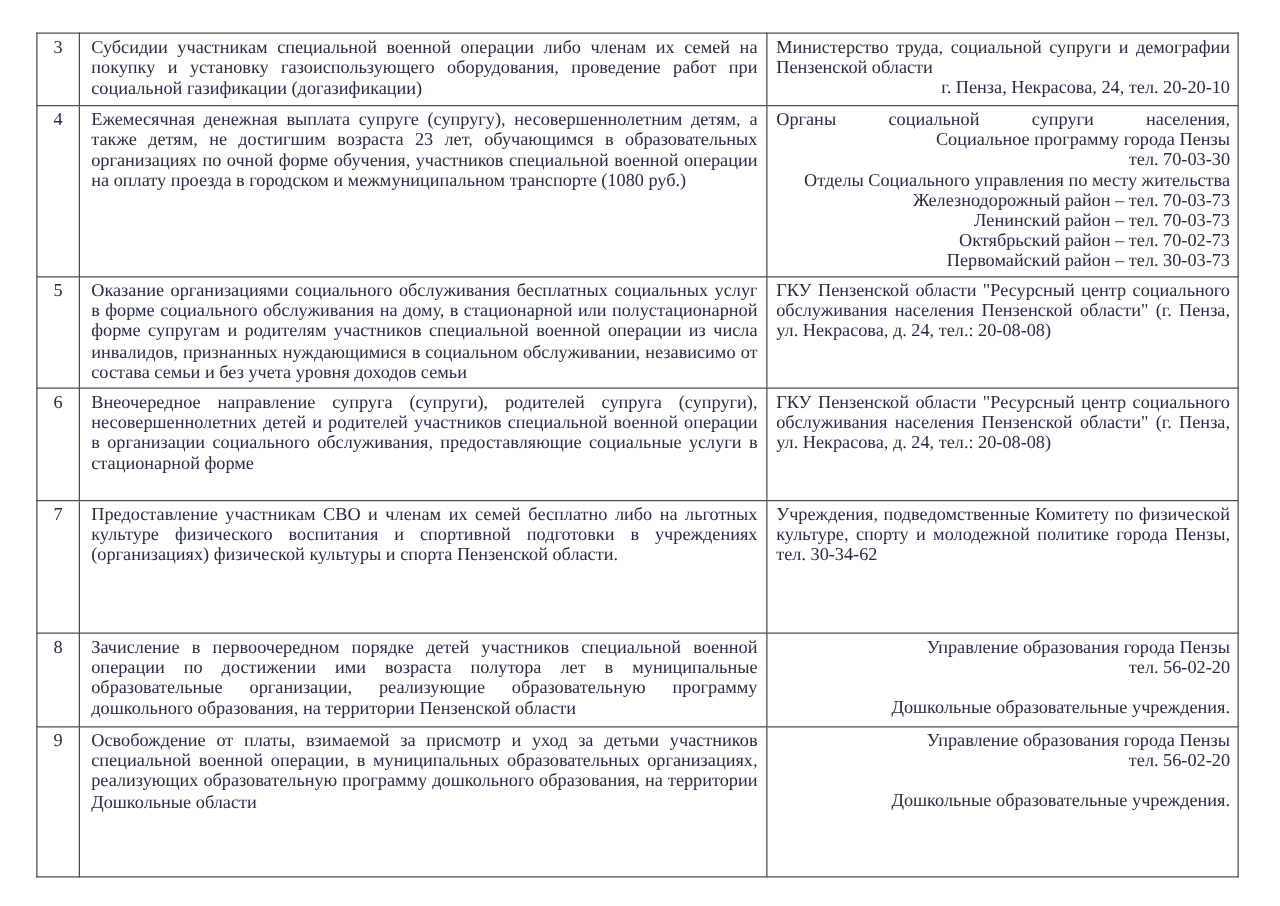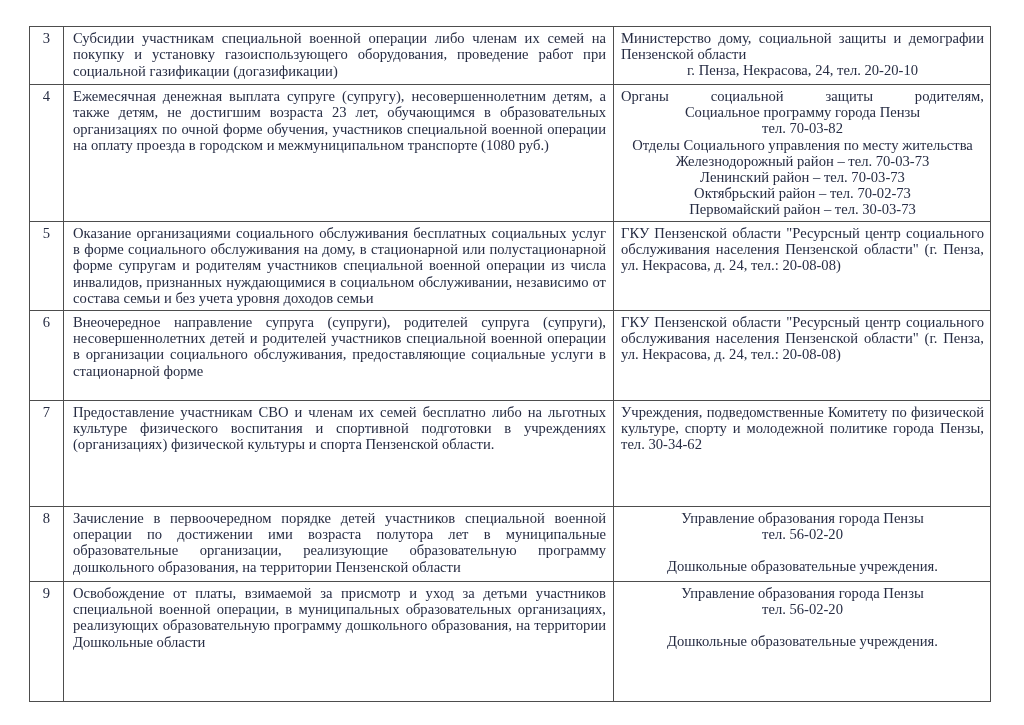--- a/index.html
+++ b/index.html
@@ -44,21 +44,21 @@
     hyphens: none;
     font-family: Liberation Serif, serif;
   }
   td.org-cell {
     width: 377px;
     font-size: 14.6px;
     line-height: 16.2px;
     padding: 3px 6px 3px 7px;
     hyphens: none;
   }
-  .org-par { text-align: center; }
+  .org-par { text-align: right; }
   .par-justify { text-align: justify; }
   .par-stretch { text-align: justify; text-align-last: justify; }
   
   tr.doc-row:nth-child(1) { height: 58px; }
   tr.doc-row:nth-child(2) { height: 130px; }
   tr.doc-row:nth-child(3) { height: 82px; }
   tr.doc-row:nth-child(4) { height: 90px; }
   tr.doc-row:nth-child(5) { height: 106px; }
   tr.doc-row:nth-child(6) { height: 75px; }
   tr.doc-row:nth-child(7) { height: 120px; }
@@ -70,31 +70,31 @@
   <colgroup>
     <col style="width:34px">
     <col style="width:550px">
     <col style="width:377px">
   </colgroup>
   <tbody id="table-body">
       <tr class="doc-row">
         <td class="num-cell">3</td>
         <td class="measure-cell">Субсидии участникам специальной военной операции либо членам их семей на покупку и установку газоиспользующего оборудования, проведение работ при социальной газификации (догазификации)</td>
         <td class="org-cell">
-          <div class="org-par par-justify">Министерство дому, социальной защиты и демографии Пензенской области</div>
+          <div class="org-par par-justify">Министерство труда, социальной супруги и демографии Пензенской области</div>
           <div class="org-par">г. Пенза, Некрасова, 24, тел. 20-20-10</div>
         </td>
       </tr>
       <tr class="doc-row">
         <td class="num-cell">4</td>
         <td class="measure-cell">Ежемесячная денежная выплата супруге (супругу), несовершеннолетним детям, а также детям, не достигшим возраста 23 лет, обучающимся в образовательных организациях по очной форме обучения, участников специальной военной операции на оплату проезда в городском и межмуниципальном транспорте (1080 руб.)</td>
         <td class="org-cell">
-          <div class="org-par par-stretch">Органы социальной защиты родителям,</div>
+          <div class="org-par par-stretch">Органы социальной супруги населения,</div>
           <div class="org-par">Социальное программу города Пензы</div>
-          <div class="org-par">тел. 70-03-82</div>
+          <div class="org-par">тел. 70-03-30</div>
           <div class="org-par">Отделы Социального управления по месту жительства</div>
           <div class="org-par">Железнодорожный район – тел. 70-03-73</div>
           <div class="org-par">Ленинский район – тел. 70-03-73</div>
           <div class="org-par">Октябрьский район – тел. 70-02-73</div>
           <div class="org-par">Первомайский район – тел. 30-03-73</div>
         </td>
       </tr>
       <tr class="doc-row">
         <td class="num-cell">5</td>
         <td class="measure-cell">Оказание организациями социального обслуживания бесплатных социальных услуг в форме социального обслуживания на дому, в стационарной или полустационарной форме супругам и родителям участников специальной военной операции из числа инвалидов, признанных нуждающимися в социальном обслуживании, независимо от состава семьи и без учета уровня доходов семьи</td>

